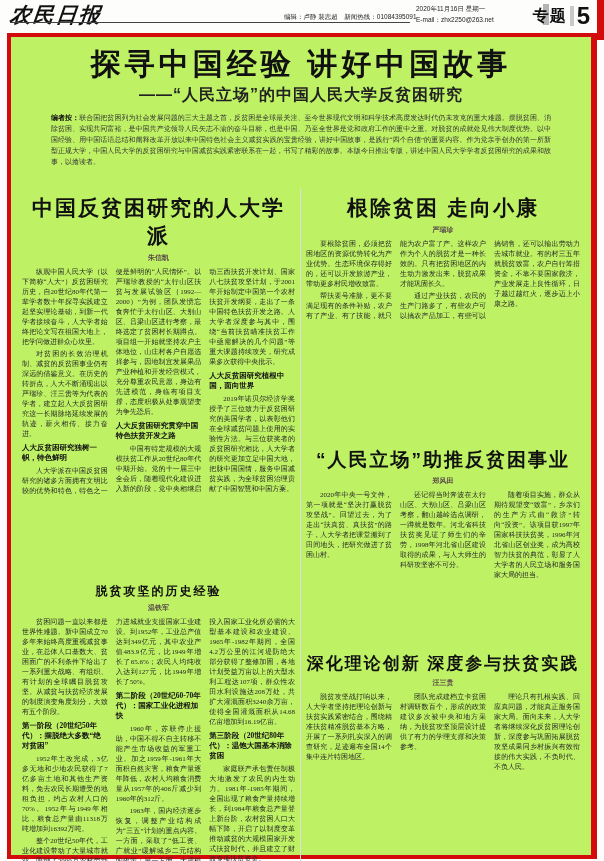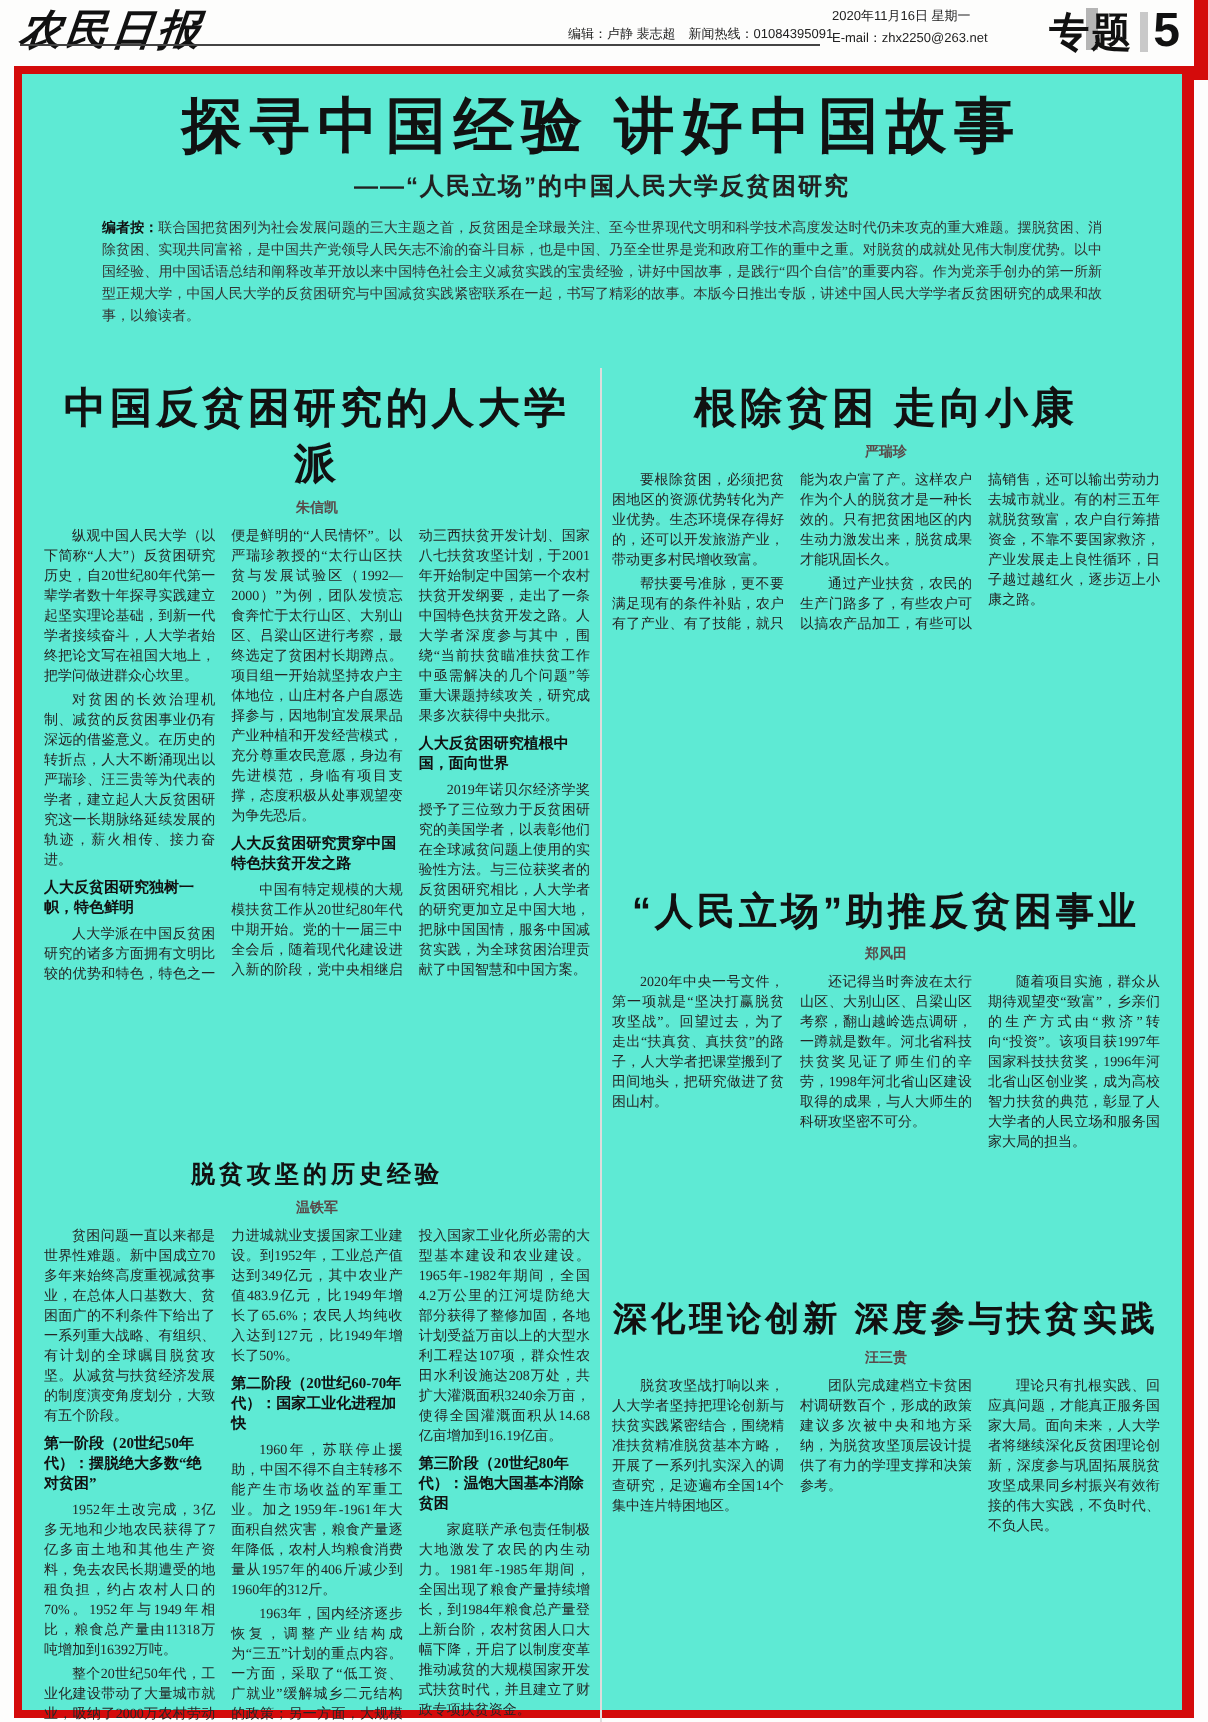--- a/index.html
+++ b/index.html
@@ -9,33 +9,33 @@
   .masthead{position:absolute;top:0;left:0;right:0;height:33px;}
   .logo{position:absolute;left:10px;top:1px;font-size:21px;font-weight:bold;font-style:italic;
         font-family:"DejaVu Serif",serif;color:#111;letter-spacing:2px;transform:skewX(-6deg);}
   .mast-rule{position:absolute;left:10px;top:22px;width:400px;height:1px;background:#444;}
   .editor-line{position:absolute;left:284px;top:13px;width:126px;font-size:6.5px;color:#222;
         font-family:"Liberation Sans",sans-serif;text-align:right;white-space:nowrap;}
   .date-block{position:absolute;left:416px;top:3px;width:125px;font-size:6.5px;line-height:11px;
         font-family:"Liberation Sans",sans-serif;color:#222;}
   .date-bar{position:absolute;left:543px;top:4px;width:6px;height:21px;background:#b5b5b5;}
   .section-wrap{position:absolute;right:14px;top:2px;display:flex;align-items:center;}
-  .section-label{font-size:20px;font-weight:bold;font-family:"Liberation Sans",sans-serif;color:#111;letter-spacing:1px;}
+  .section-label{font-size:16px;font-weight:bold;font-family:"Liberation Sans",sans-serif;color:#111;letter-spacing:1px;}
   .section-div{width:4px;height:20px;background:#c9c9c9;margin:0 3px;}
   .page-num{font-size:24px;font-weight:bold;font-family:"Liberation Sans",sans-serif;color:#111;}
   .corner-red{position:absolute;right:0;top:0;width:7px;height:40px;background:#d40b0b;}
   
   .main-box{position:absolute;left:7px;right:7px;top:33px;bottom:2px;
-        border:4px solid #d40b0b;border-right-width:6px;background:#5eead4;box-sizing:border-box;
+        border:4px solid #d40b0b;border-right-width:6px;background:#bef264;box-sizing:border-box;
         padding:4px 6px 4px 6px;}
   
   .banner{text-align:center;padding-top:6px;}
   .banner-title{font-size:30px;font-weight:bold;font-family:"Liberation Sans",sans-serif;
         color:#111;letter-spacing:4px;line-height:34px;}
-  .banner-sub{font-size:12px;font-weight:bold;font-family:"Liberation Sans",sans-serif;
+  .banner-sub{font-size:16px;font-weight:bold;font-family:"Liberation Sans",sans-serif;
         color:#222;margin-top:4px;letter-spacing:1px;text-align:center;}
   .editor-note{margin:7px 34px 20px 34px;font-size:7px;line-height:11px;text-align:justify;color:#333;}
   .editor-note b{color:#111;}
   
   .content{display:flex;margin-top:4px;}
   .col-group{width:50%;box-sizing:border-box;padding:0 5px;}
   .col-group.left{border-right:1px solid #ddd;}
   article{display:block;margin-bottom:8px;}
   .art-title{text-align:center;font-weight:bold;font-family:"Liberation Sans",sans-serif;
         color:#111;letter-spacing:2px;}

